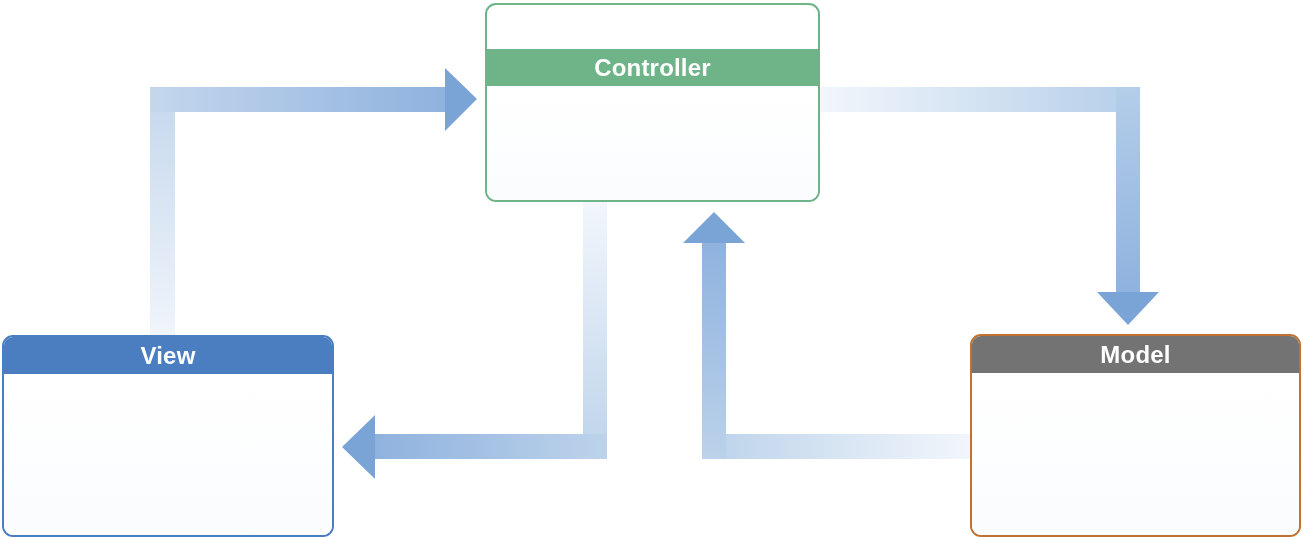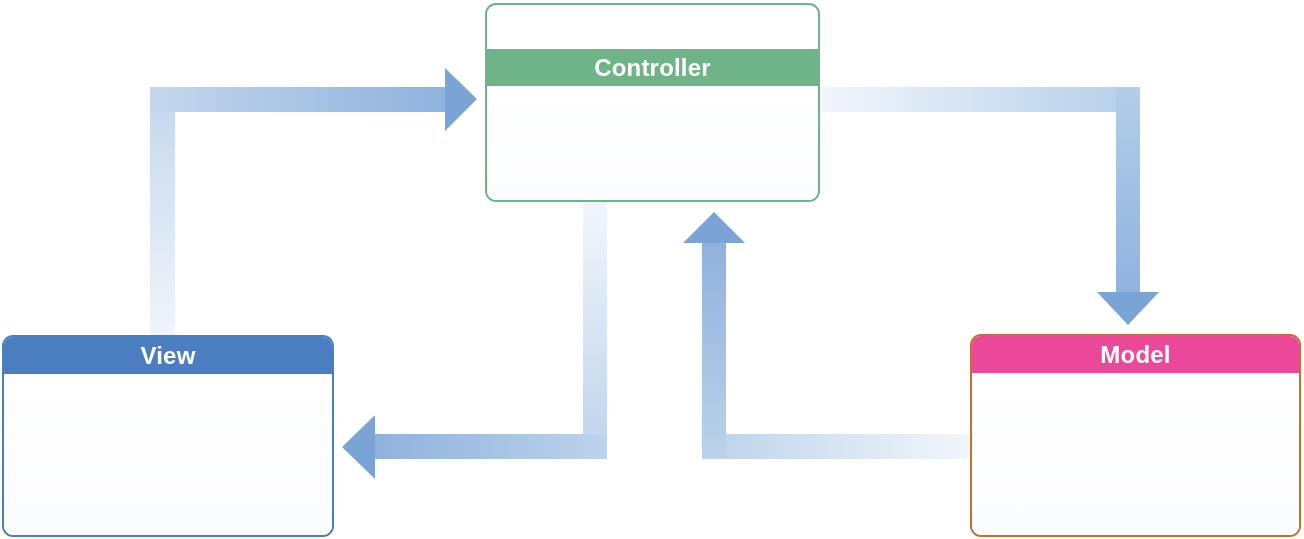--- a/index.html
+++ b/index.html
@@ -55,21 +55,21 @@
   .node-controller .node-header { background: #6FB489; margin-top: 44px; }
   .node-view {
     left: 2px; top: 335px; width: 332px; height: 202px;
     border-color: #4A7EC0;
   }
   .node-view .node-header { background: #4A7EC0; }
   .node-model {
     left: 970px; top: 334px; width: 331px; height: 203px;
     border-color: #BF7231;
   }
-  .node-model .node-header { background: #ec4899; }
+  .node-model .node-header { background: #737373; }
 </style>
 </head>
 <body>
 
 <div class="canvas">
 
   <svg class="arrow-layer" width="1304" height="539" viewBox="0 0 1304 539" xmlns="http://www.w3.org/2000/svg">
     <defs>
 
       <linearGradient id="a1v" gradientUnits="userSpaceOnUse" x1="162" y1="340" x2="162" y2="87">

